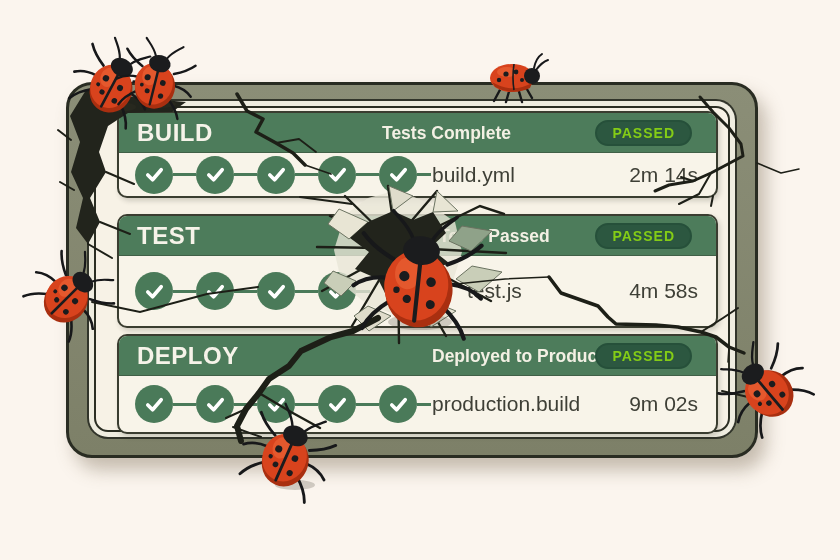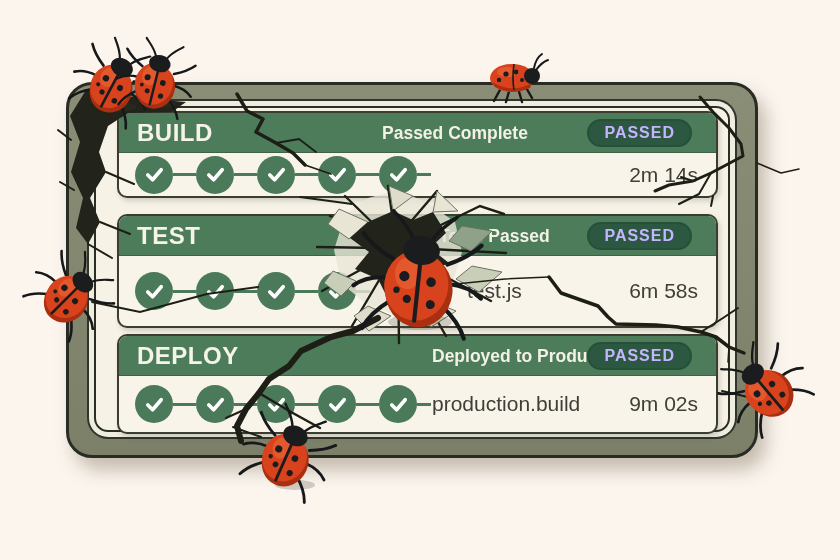--- a/index.html
+++ b/index.html
@@ -27,21 +27,21 @@
 
   .card-header{position:relative;height:39px;background:var(--header-green);
     border-bottom:1px solid rgba(40,45,35,.35);}
   .stage-name{position:absolute;left:18px;top:50%;transform:translateY(-50%);
     font-size:24px;font-weight:800;letter-spacing:.5px;color:#F6F3E9;}
   .status-text{position:absolute;top:50%;transform:translateY(-50%);
     font-size:17.5px;font-weight:700;color:#F3F0E4;white-space:nowrap;}
   .st-0{left:263px;} .st-1{left:320px;} .st-2{left:313px;}
   .badge{position:absolute;right:24px;top:50%;transform:translateY(-50%);
     background:var(--badge-green);border:2px solid #26503A;border-radius:14px;
-    padding:3px 15px;font-size:16px;font-weight:800;letter-spacing:1px;color:#c4b5fd;}
+    padding:3px 15px;font-size:14px;font-weight:800;letter-spacing:1px;color:#84cc16;}
 
   .card-row{position:relative;height:calc(100% - 40px);}
   .checks{position:absolute;left:16px;top:0;bottom:0;display:flex;align-items:center;}
   .check{width:38px;height:38px;border-radius:50%;background:var(--check-green);
     display:flex;align-items:center;justify-content:center;flex:none;}
   .check svg{width:23px;height:23px;display:block;}
   .link{width:23px;height:3px;background:var(--check-green);flex:none;}
   .link.tail{width:14px;}
   .file{position:absolute;top:50%;transform:translateY(-50%);font-size:21px;font-weight:500;
     color:var(--text-dark);white-space:nowrap;}
@@ -55,21 +55,21 @@
 <body>
 
 <div class="scene">
 
   <div class="frame"></div>
   <div class="panel"></div>
 
   <div class="card card-build">
     <div class="card-header">
       <span class="stage-name">BUILD</span>
-      <span class="status-text st-0">Passed Complete</span>
+      <span class="status-text st-0">Tests Complete</span>
       <span class="badge">PASSED</span>
     </div>
     <div class="card-row">
       <div class="checks">
           <div class="check">
             <svg viewBox="0 0 24 24">
               <path d="M5 12.5l5 5 9-10.5" fill="none" stroke="#fff" stroke-width="3.8" stroke-linecap="round" stroke-linejoin="round"></path>
             </svg>
           </div>
           <div class="link"></div>
@@ -91,20 +91,21 @@
             </svg>
           </div>
           <div class="link"></div>
           <div class="check">
             <svg viewBox="0 0 24 24">
               <path d="M5 12.5l5 5 9-10.5" fill="none" stroke="#fff" stroke-width="3.8" stroke-linecap="round" stroke-linejoin="round"></path>
             </svg>
           </div>
           <div class="link tail"></div>
         </div>
+      <span class="file f-0">build.yml</span>
       <span class="duration">2m 14s</span>
     </div>
   </div>
 
   <div class="card card-test">
     <div class="card-header">
       <span class="stage-name">TEST</span>
       <span class="status-text st-1">Tests Passed</span>
       <span class="badge">PASSED</span>
     </div>
@@ -129,21 +130,21 @@
           </div>
           <div class="link"></div>
           <div class="check">
             <svg viewBox="0 0 24 24">
               <path d="M5 12.5l5 5 9-10.5" fill="none" stroke="#fff" stroke-width="3.8" stroke-linecap="round" stroke-linejoin="round"></path>
             </svg>
           </div>
           <div class="link tail"></div>
         </div>
       <span class="file f-1">test.js</span>
-      <span class="duration">6m 58s</span>
+      <span class="duration">4m 58s</span>
     </div>
   </div>
 
   <div class="card card-deploy">
     <div class="card-header">
       <span class="stage-name">DEPLOY</span>
       <span class="status-text st-2">Deployed to Production</span>
       <span class="badge">PASSED</span>
     </div>
     <div class="card-row">

